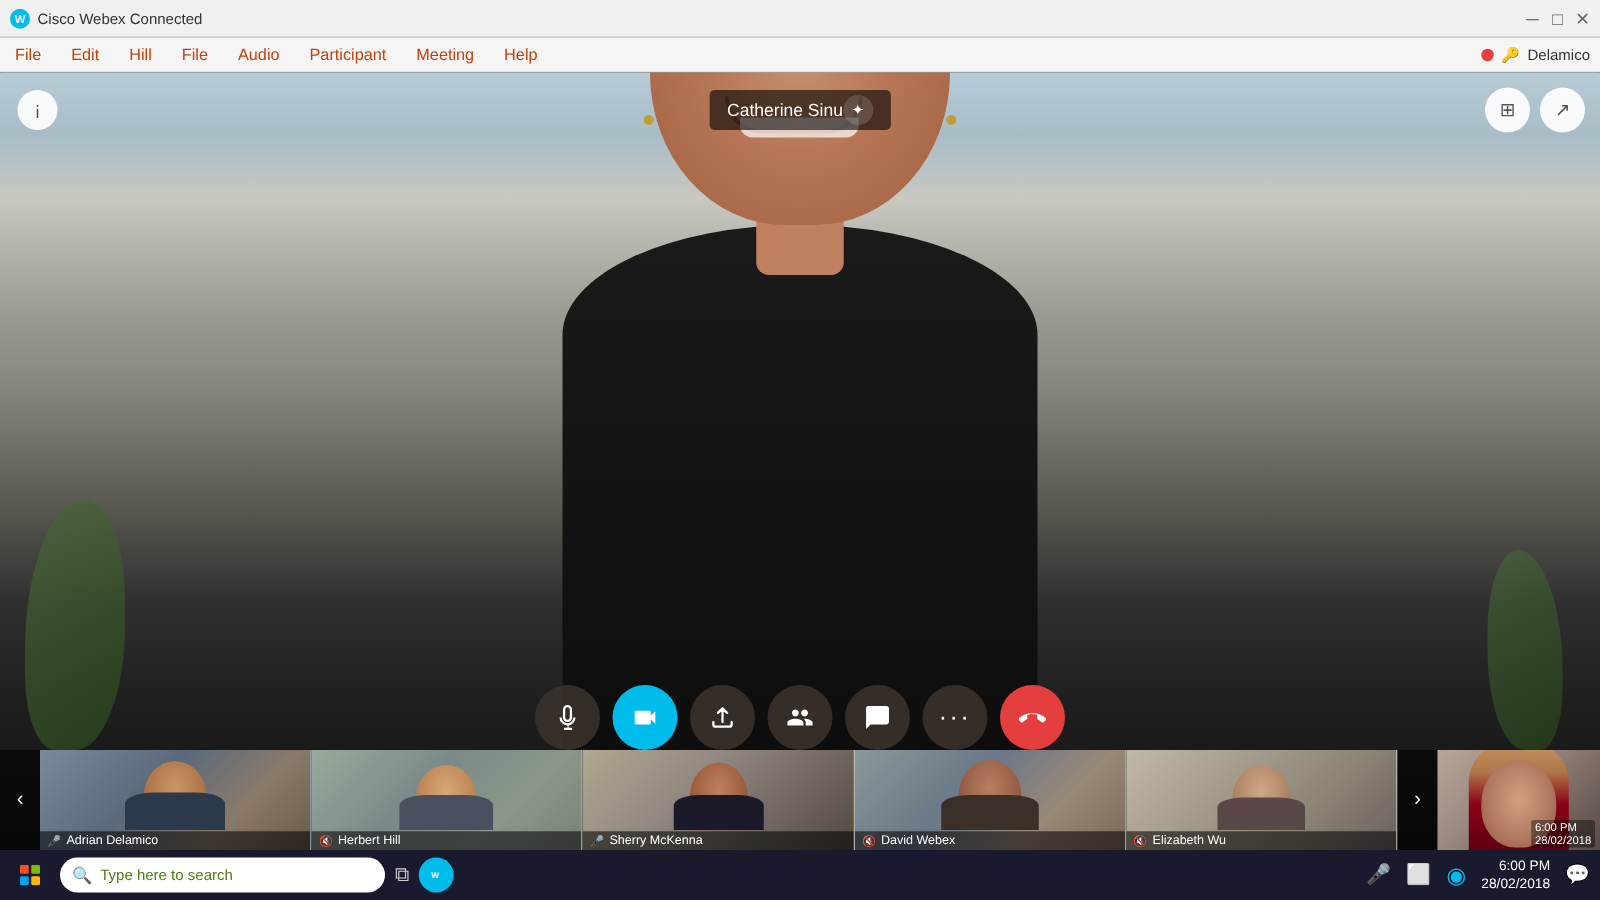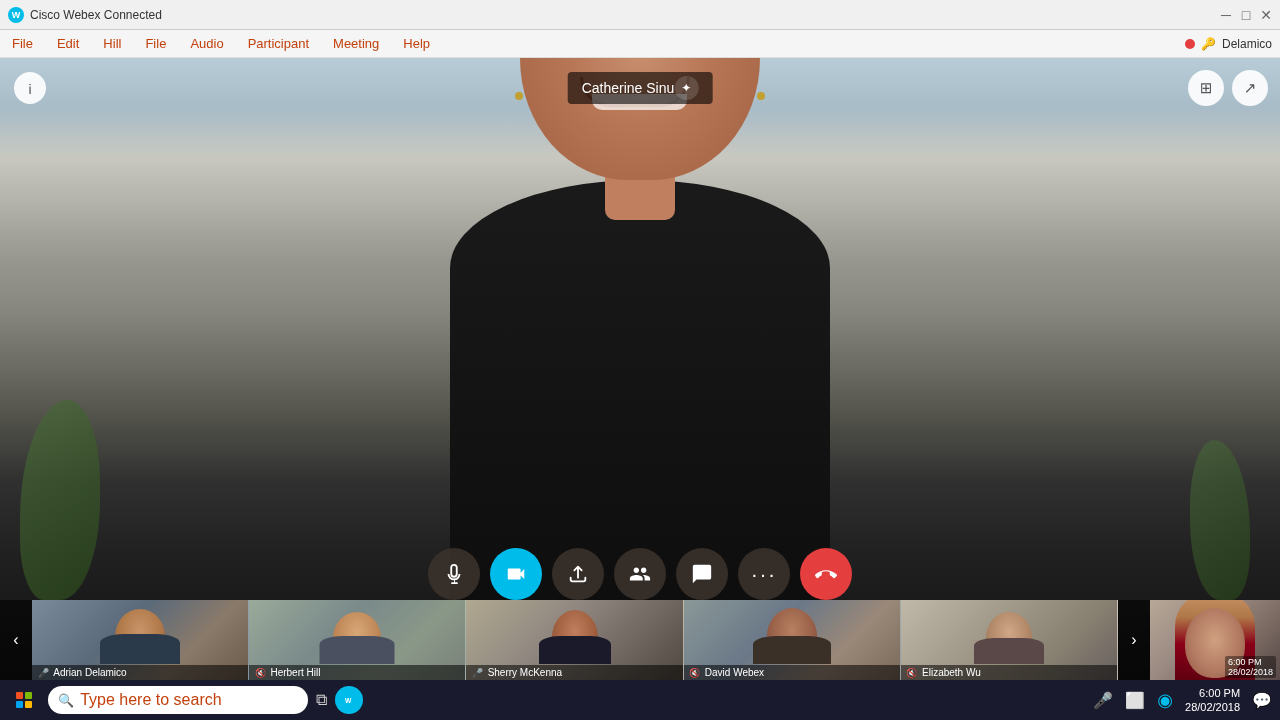--- a/index.html
+++ b/index.html
@@ -556,21 +556,21 @@
   <div class="taskbar-start">
     <div class="start-icon">
       <div class="start-sq"></div>
       <div class="start-sq"></div>
       <div class="start-sq"></div>
       <div class="start-sq"></div>
     </div>
   </div>
   <div class="taskbar-search">
     <span class="taskbar-search-icon">🔍</span>
-    <span style="color:#c2410c;font-size:16px;text-align:center;">Type here to search</span>
+    <span style="color:#4d7c0f;font-size:12px;text-align:center;">Type here to search</span>
   </div>
   <span class="taskbar-icon">⧉</span>
   <div class="taskbar-app">
     <svg width="16" height="16" viewBox="0 0 24 24" fill="white">
       <circle cx="12" cy="12" r="10" fill="#00bceb"></circle>
       <text x="6" y="16" font-size="10" fill="white" font-weight="bold">W</text>
     </svg>
   </div>
   <div class="taskbar-right">
     <span class="taskbar-icon">🎤</span>

